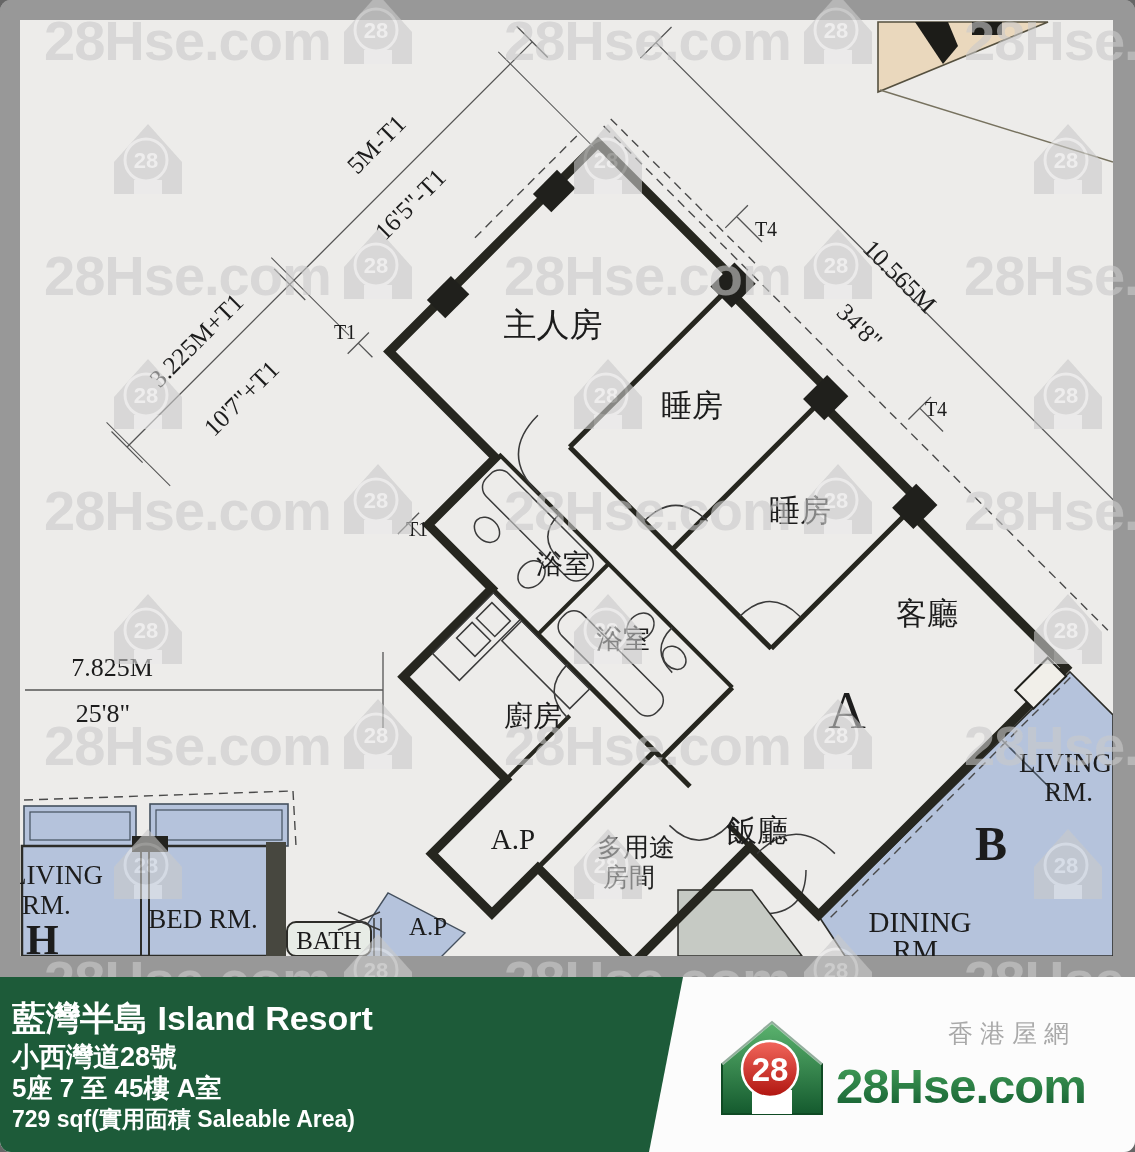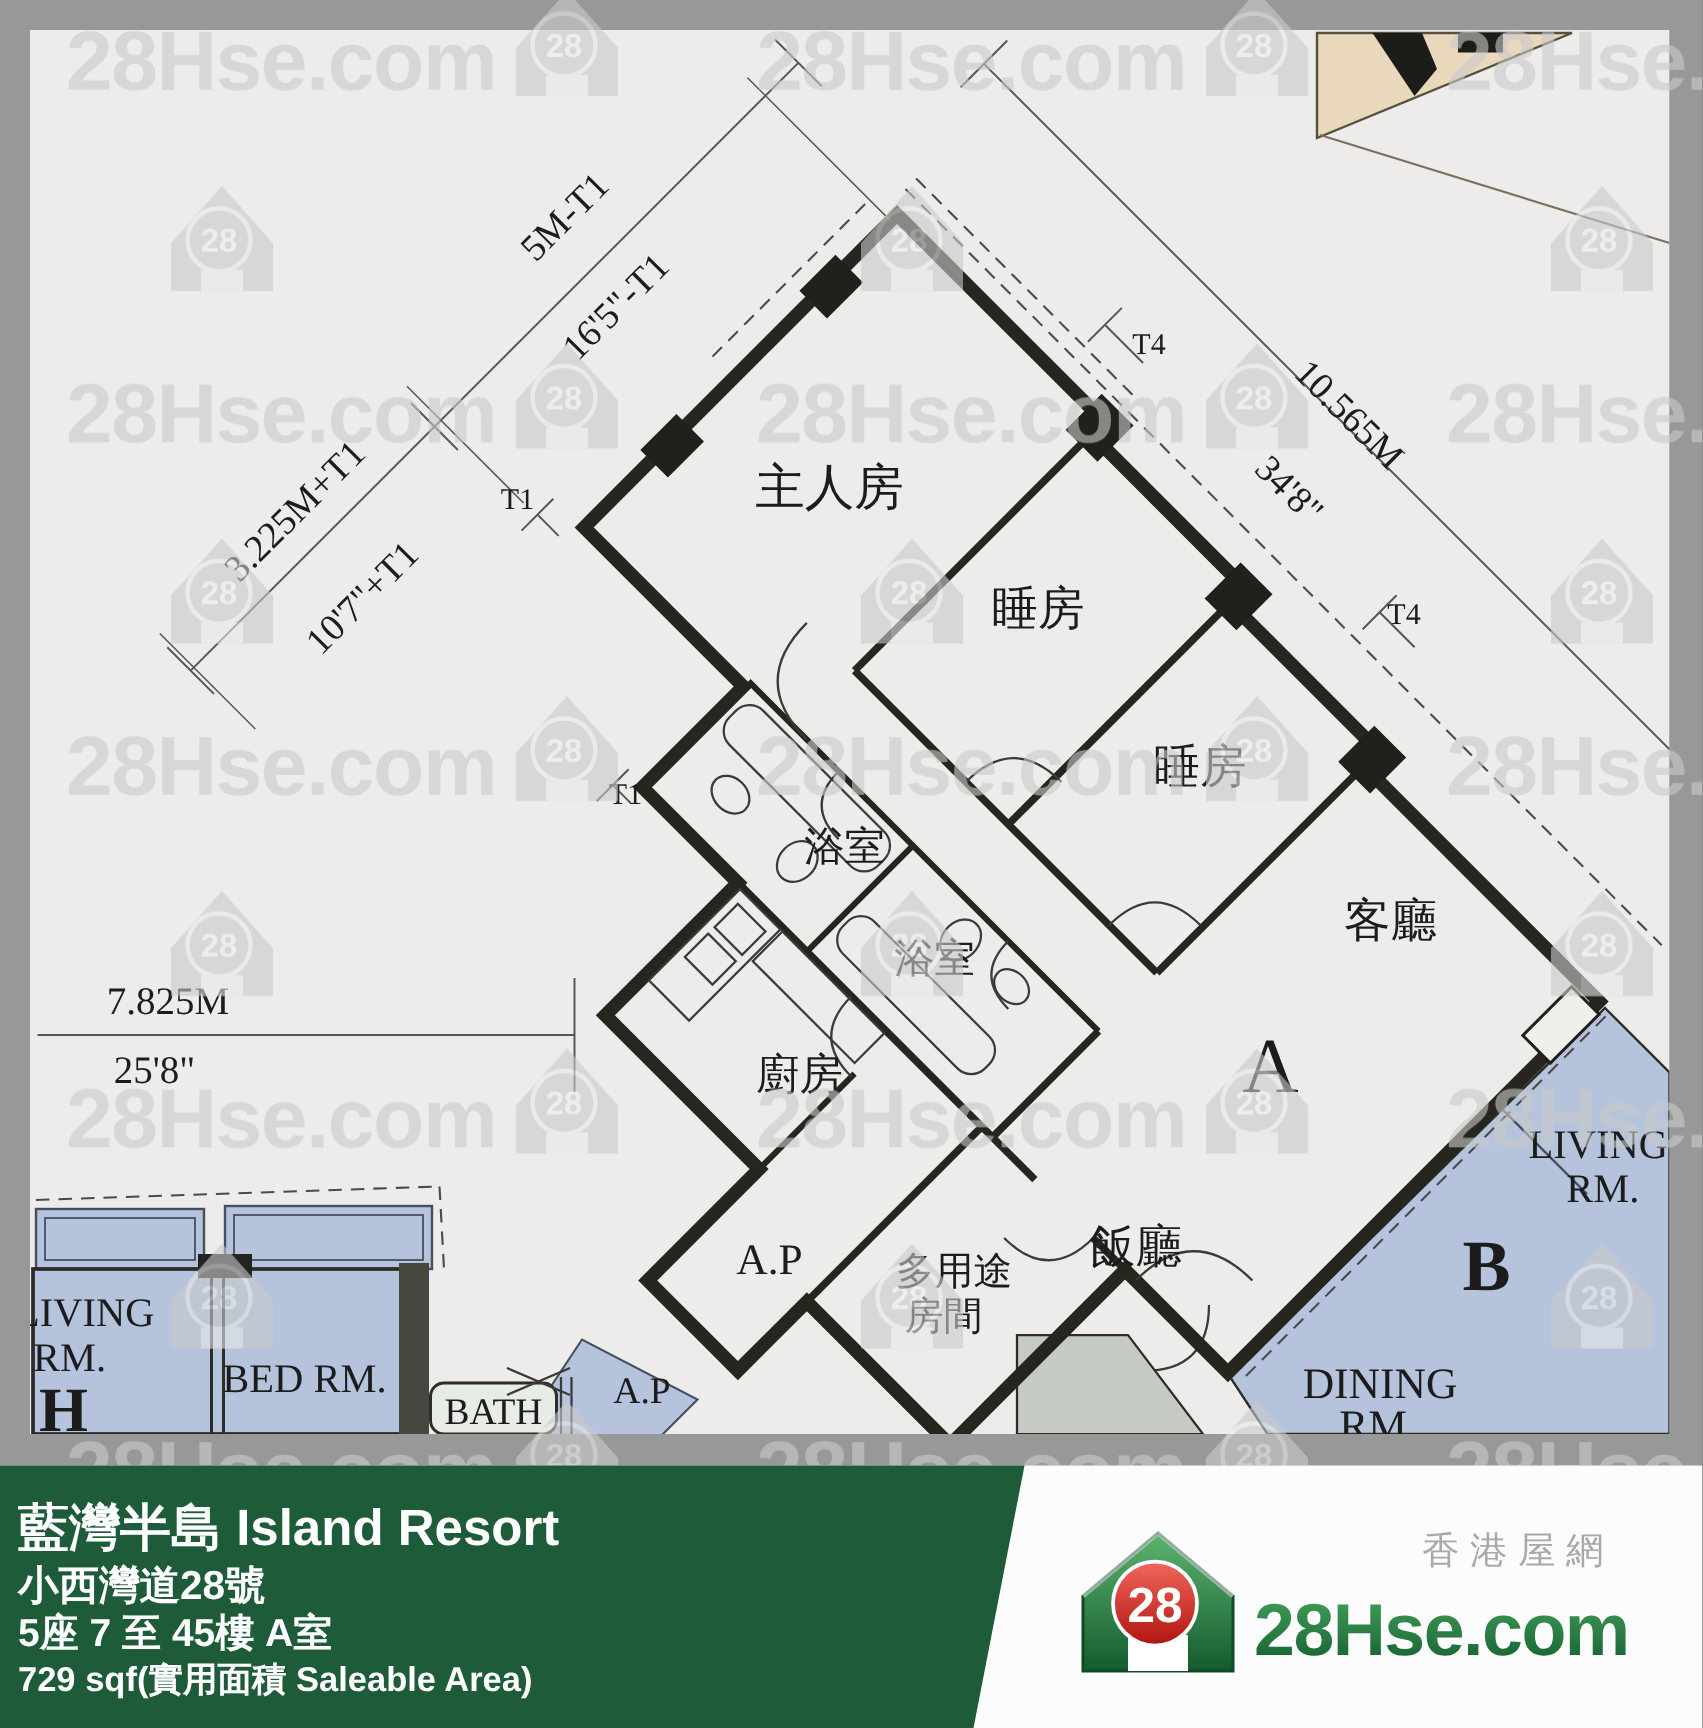--- a/index.html
+++ b/index.html
@@ -1,17 +1,17 @@
 <!DOCTYPE html>
 <html><head>
 <meta charset="utf-8">
 <style>
   html,body{margin:0;padding:0;background:#666;}
   .stage{position:relative;width:1135px;height:1152px;overflow:hidden;background:#989898;
-         font-family:"Liberation Sans",sans-serif;}
+         font-family:"Liberation Sans",sans-serif;border-radius:11px;}
   svg{display:block;}
   text{user-select:none;}
   .serif{font-family:"Liberation Serif",serif;fill:#1c1c1c;}
   .s20{font-size:20px;}
   .s25{font-size:25px;}
   .s26{font-size:26px;}
   .s27{font-size:27px;}
   .s29{font-size:29px;}
   .s31{font-size:31px;}
   .s33{font-size:33px;}

